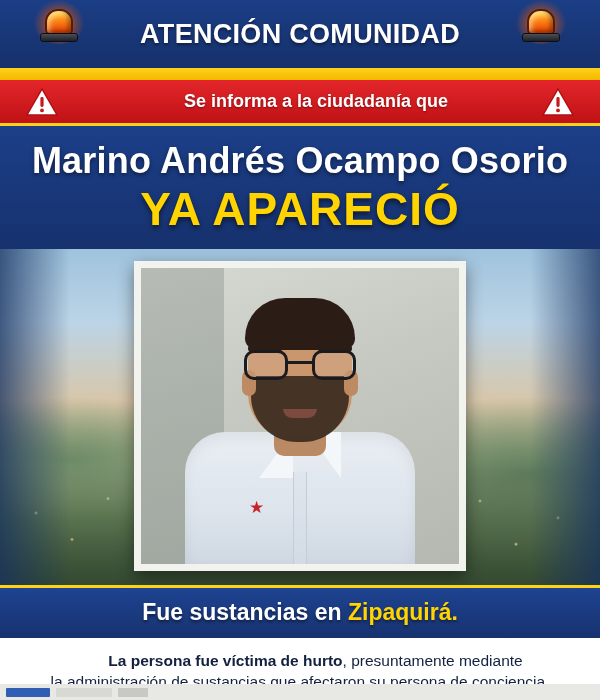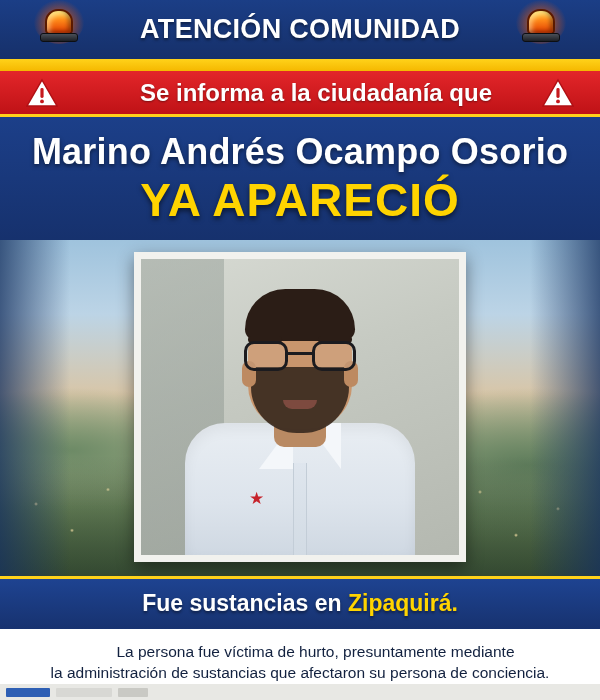--- a/index.html
+++ b/index.html
@@ -12,21 +12,21 @@
   .poster {
     position: relative;
     width: 600px; height: 700px;
     background: #15305f;
     overflow: hidden;
   }
 
   
   .top-banner {
     position: relative;
-    height: 59px;
+    height: 68px;
     background: linear-gradient(180deg, #1b3e86 0%, #16306a 100%);
     display: flex;
     align-items: center;
     justify-content: center;
   }
   .top-banner-title {
     color: #ffffff;
     font-size: 27px;
     font-weight: bold;
     letter-spacing: 0.3px;
@@ -74,21 +74,21 @@
     position: relative;
     height: 46px;
     background: linear-gradient(180deg, #e3262a 0%, #bf1216 100%);
     display: flex;
     align-items: center;
     justify-content: center;
     border-bottom: 3px solid #ffd21a;
   }
   .red-strip-text {
     color: #ffffff;
-    font-size: 24px;
+    font-size: 18px;
     font-weight: bold;
     text-shadow: 0 1px 2px rgba(0,0,0,.4);
     margin-left: 32px;
   }
   .warn {
     position: absolute;
     top: 7px;
     width: 32px; height: 30px;
   }
   .warn.left  { left: 26px; }
@@ -295,21 +295,21 @@
 
   
   .note {
     background: #ffffff;
     padding: 12px 18px 10px;
     text-align: center;
     color: #12213f;
     font-size: 15.5px;
     line-height: 1.38;
   }
-  .note b { font-weight: normal; margin-left: 31px; }
+  .note b { font-weight: bold; margin-left: 31px; }
 
   
   .footer {
     position: absolute;
     left: 0; right: 0; bottom: 0;
     height: 16px;
     background: #e8e8e4;
     display: flex;
     align-items: center;
     gap: 6px;

